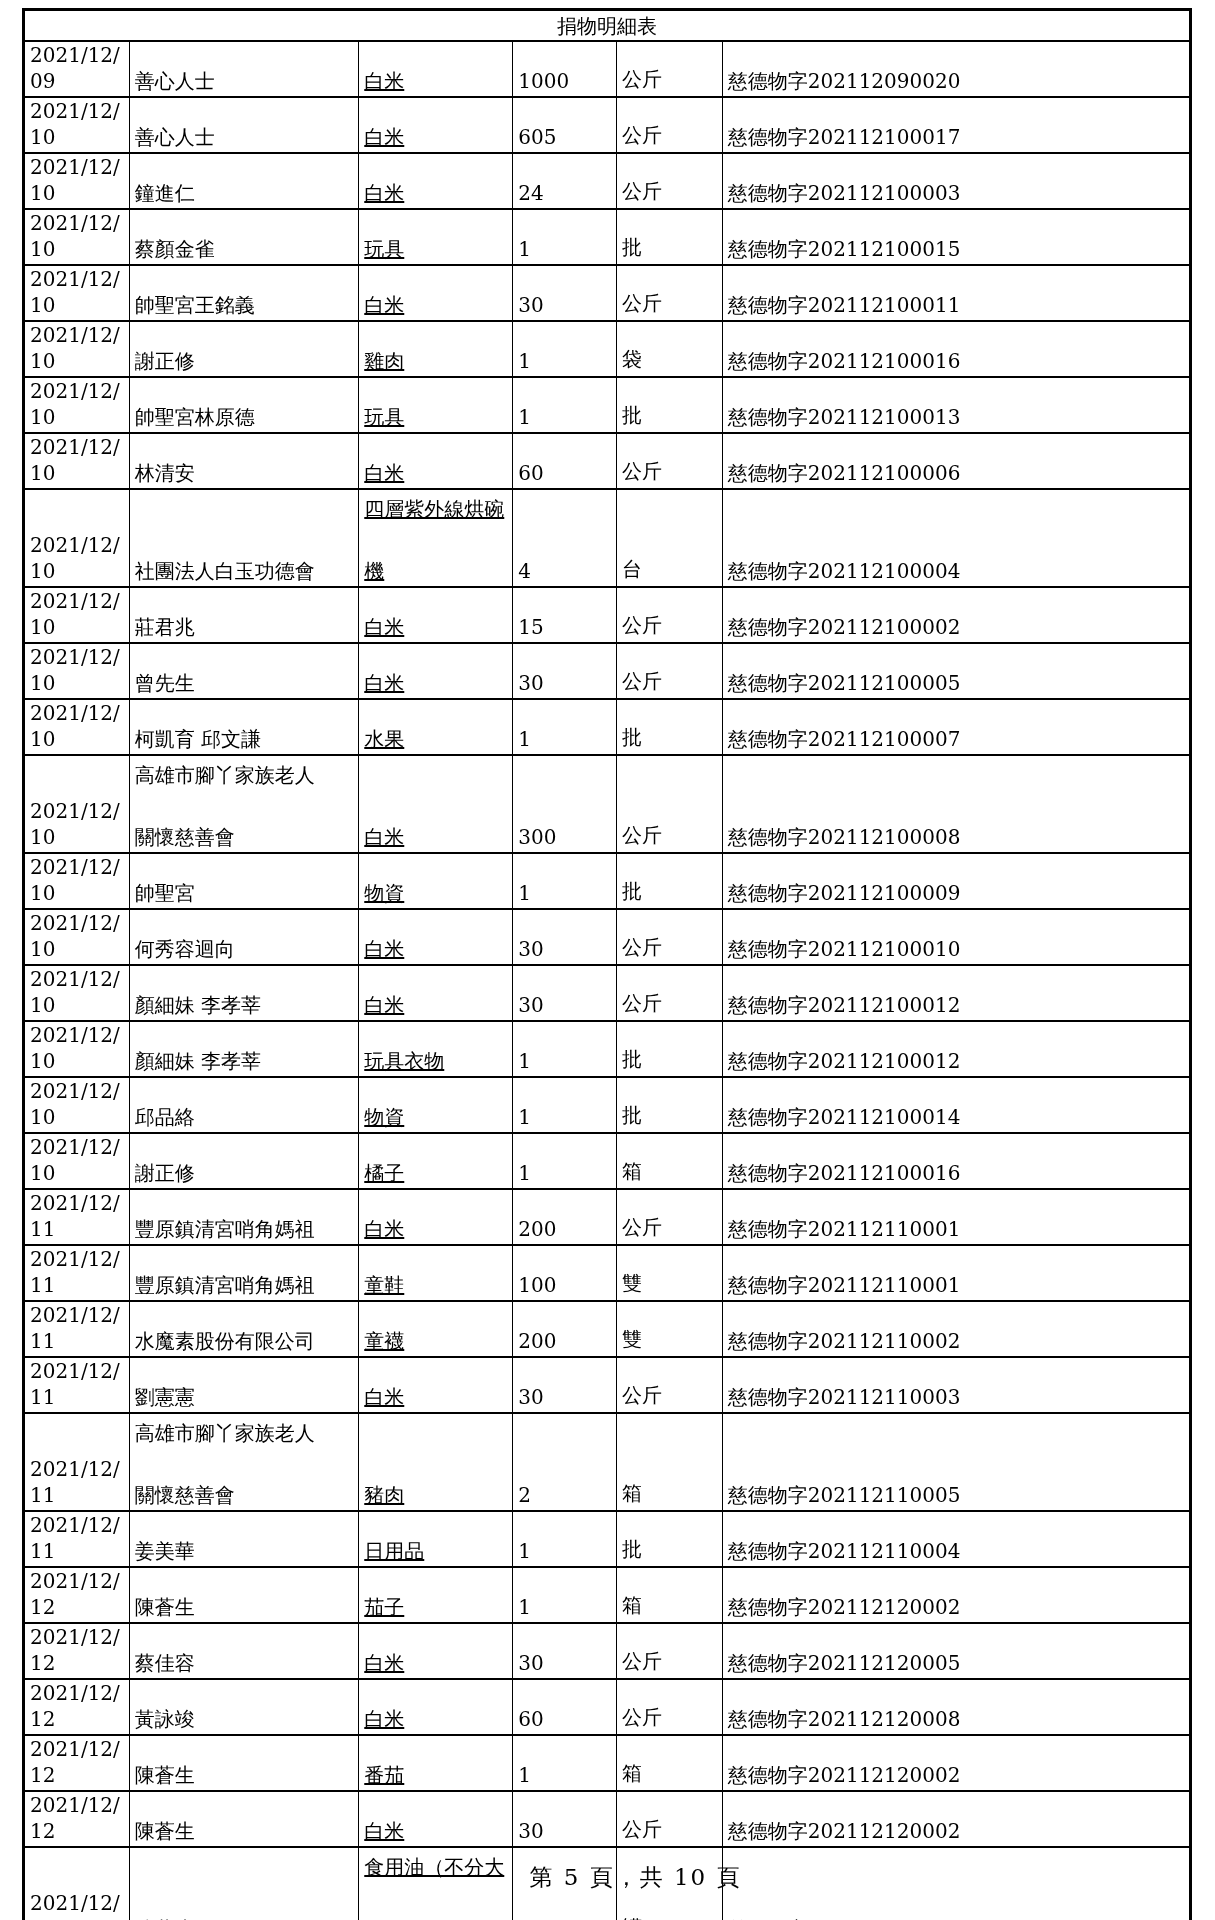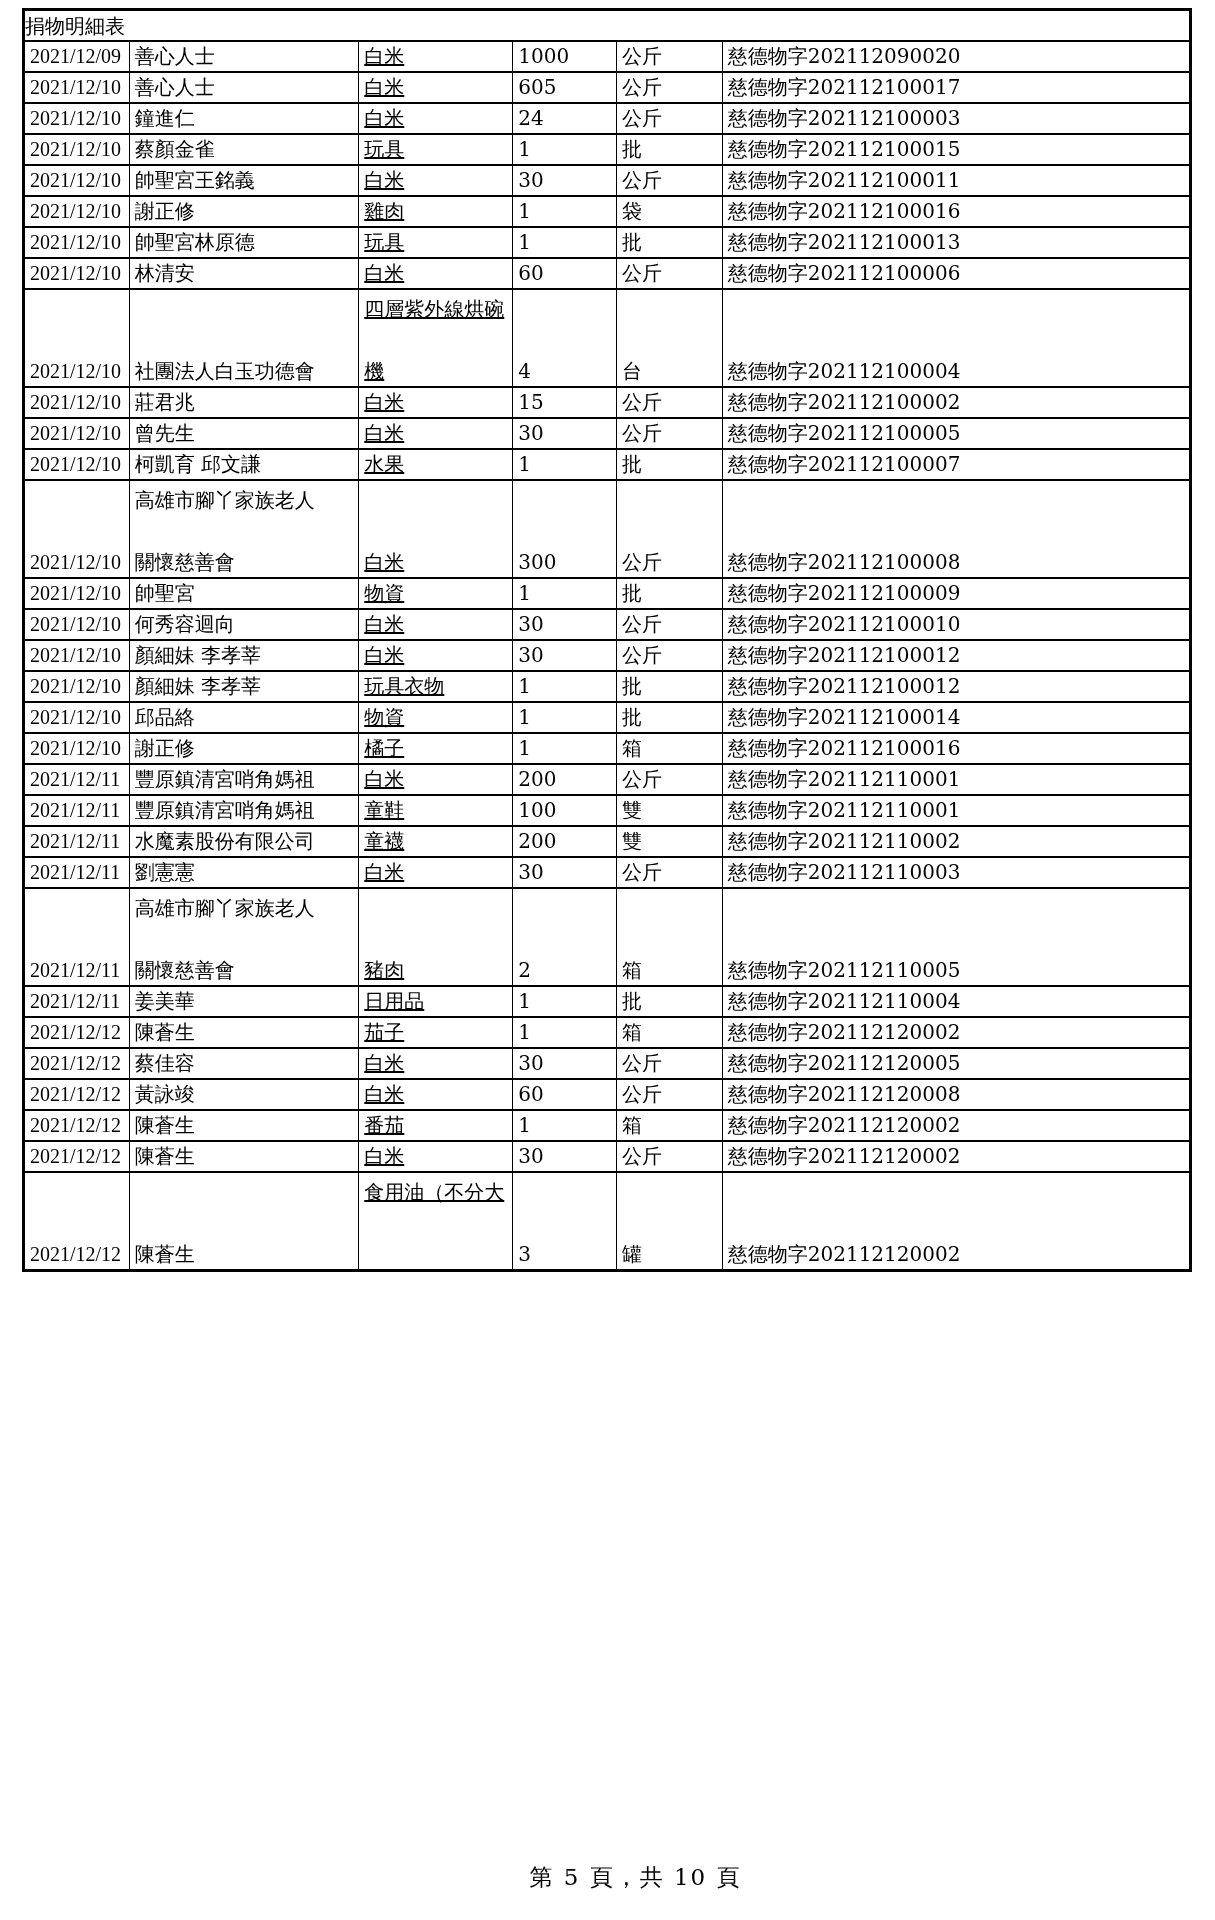--- a/index.html
+++ b/index.html
@@ -33,40 +33,40 @@
     padding: 0 3px 2px 5px;
     vertical-align: bottom;
     overflow: hidden;
     white-space: pre-wrap;
     word-break: break-all;
     line-height: 1.3;
     font-weight: normal;
     text-align: left;
   }
   tr.hdr td {
-    text-align: left;
+    text-align: center;
     vertical-align: middle;
     height: 29px;
     padding: 0;
     font-family: Liberation Serif, serif;
   }
   tr.hdr.hdr-sub td { border-bottom-width: 3px; }
   tbody tr { height: 31px; }
   tbody tr.tall td { height: 94px; }
   .cellflex {
     display: flex;
     flex-direction: column;
     justify-content: space-between;
     height: 88px;
   }
-  .col-date { width: 105px; font-family: Liberation Serif, serif; }
+  .col-date { width: 105px; }
   .col-donor { width: 228px; }
   .col-item { width: 153px; text-decoration: underline; }
   .col-quantity { width: 103px; }
-  .col-unit { width: 105px; }
+  .col-unit { width: 105px; font-family: Liberation Mono, monospace; }
   .col-receipt_no { width: 465px; }
   .footer {
     position: absolute;
     top: 1862px;
     left: 0;
     width: 1215px;
     text-align: center;
     font-size: 23px;
     letter-spacing: 2px;
     margin-left: 28px;

